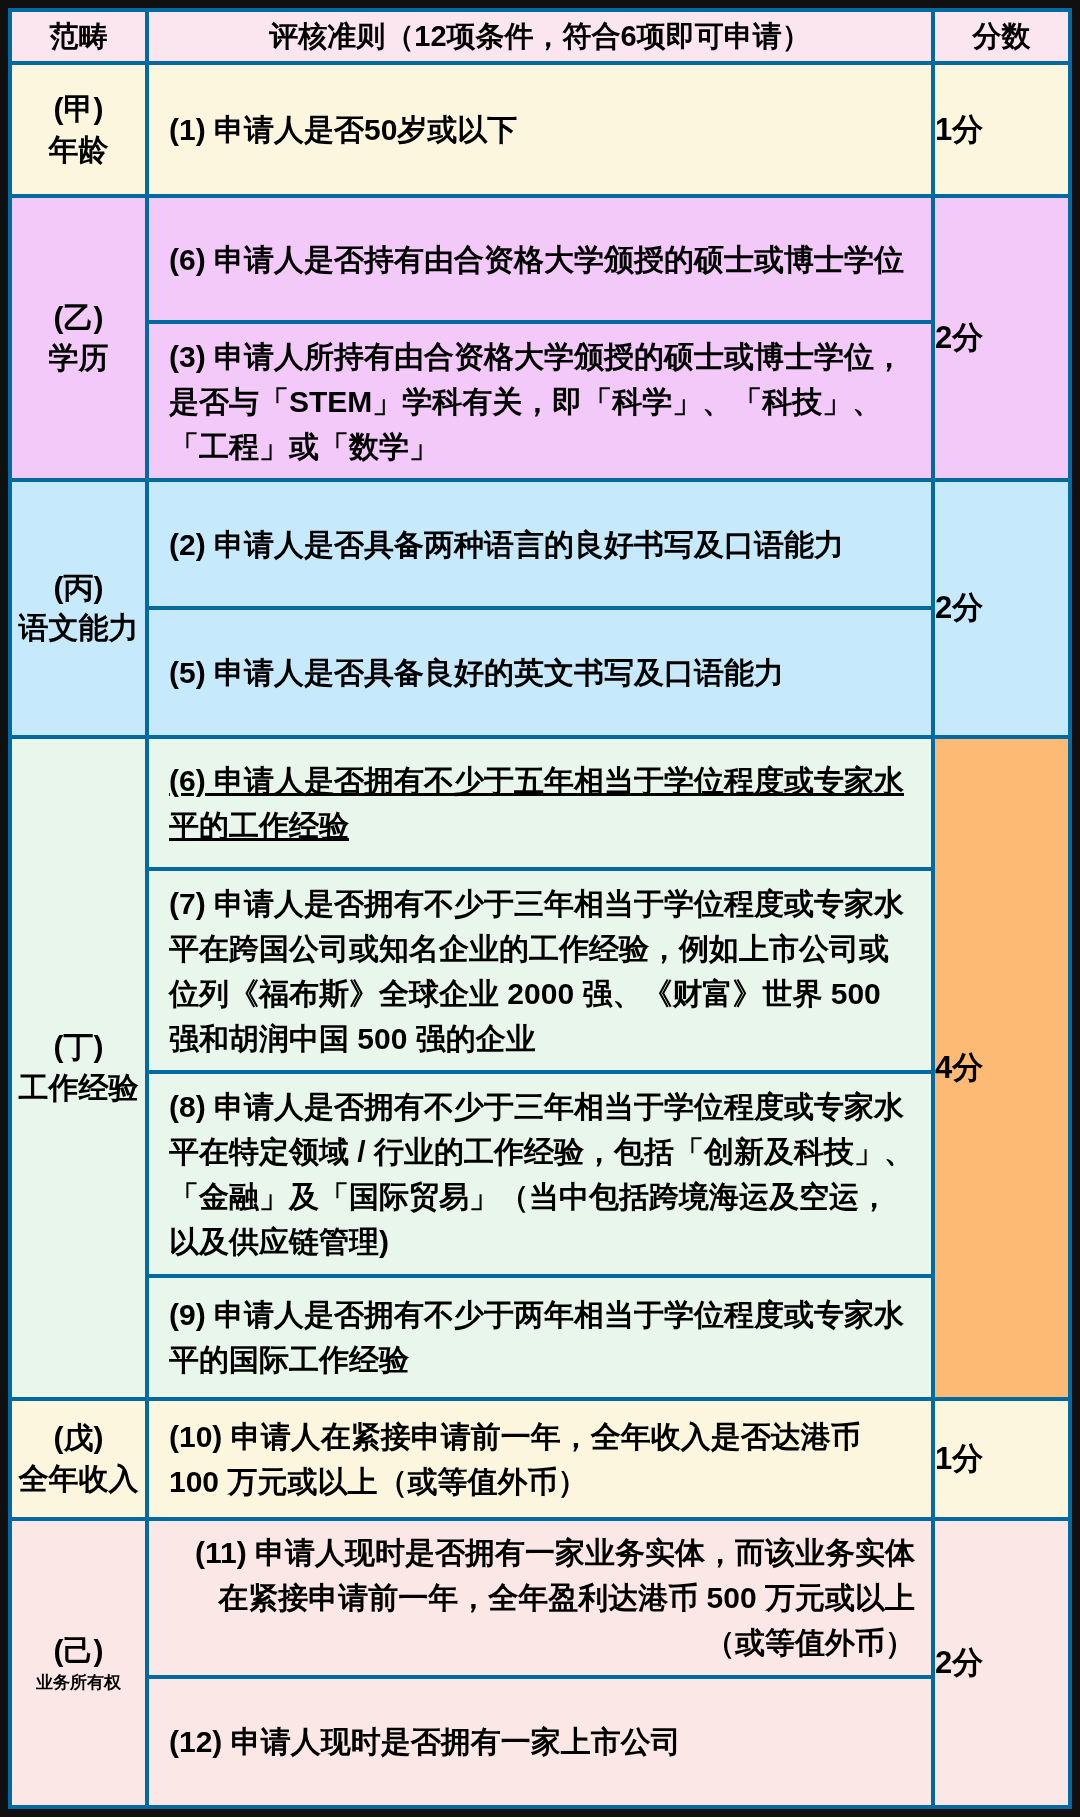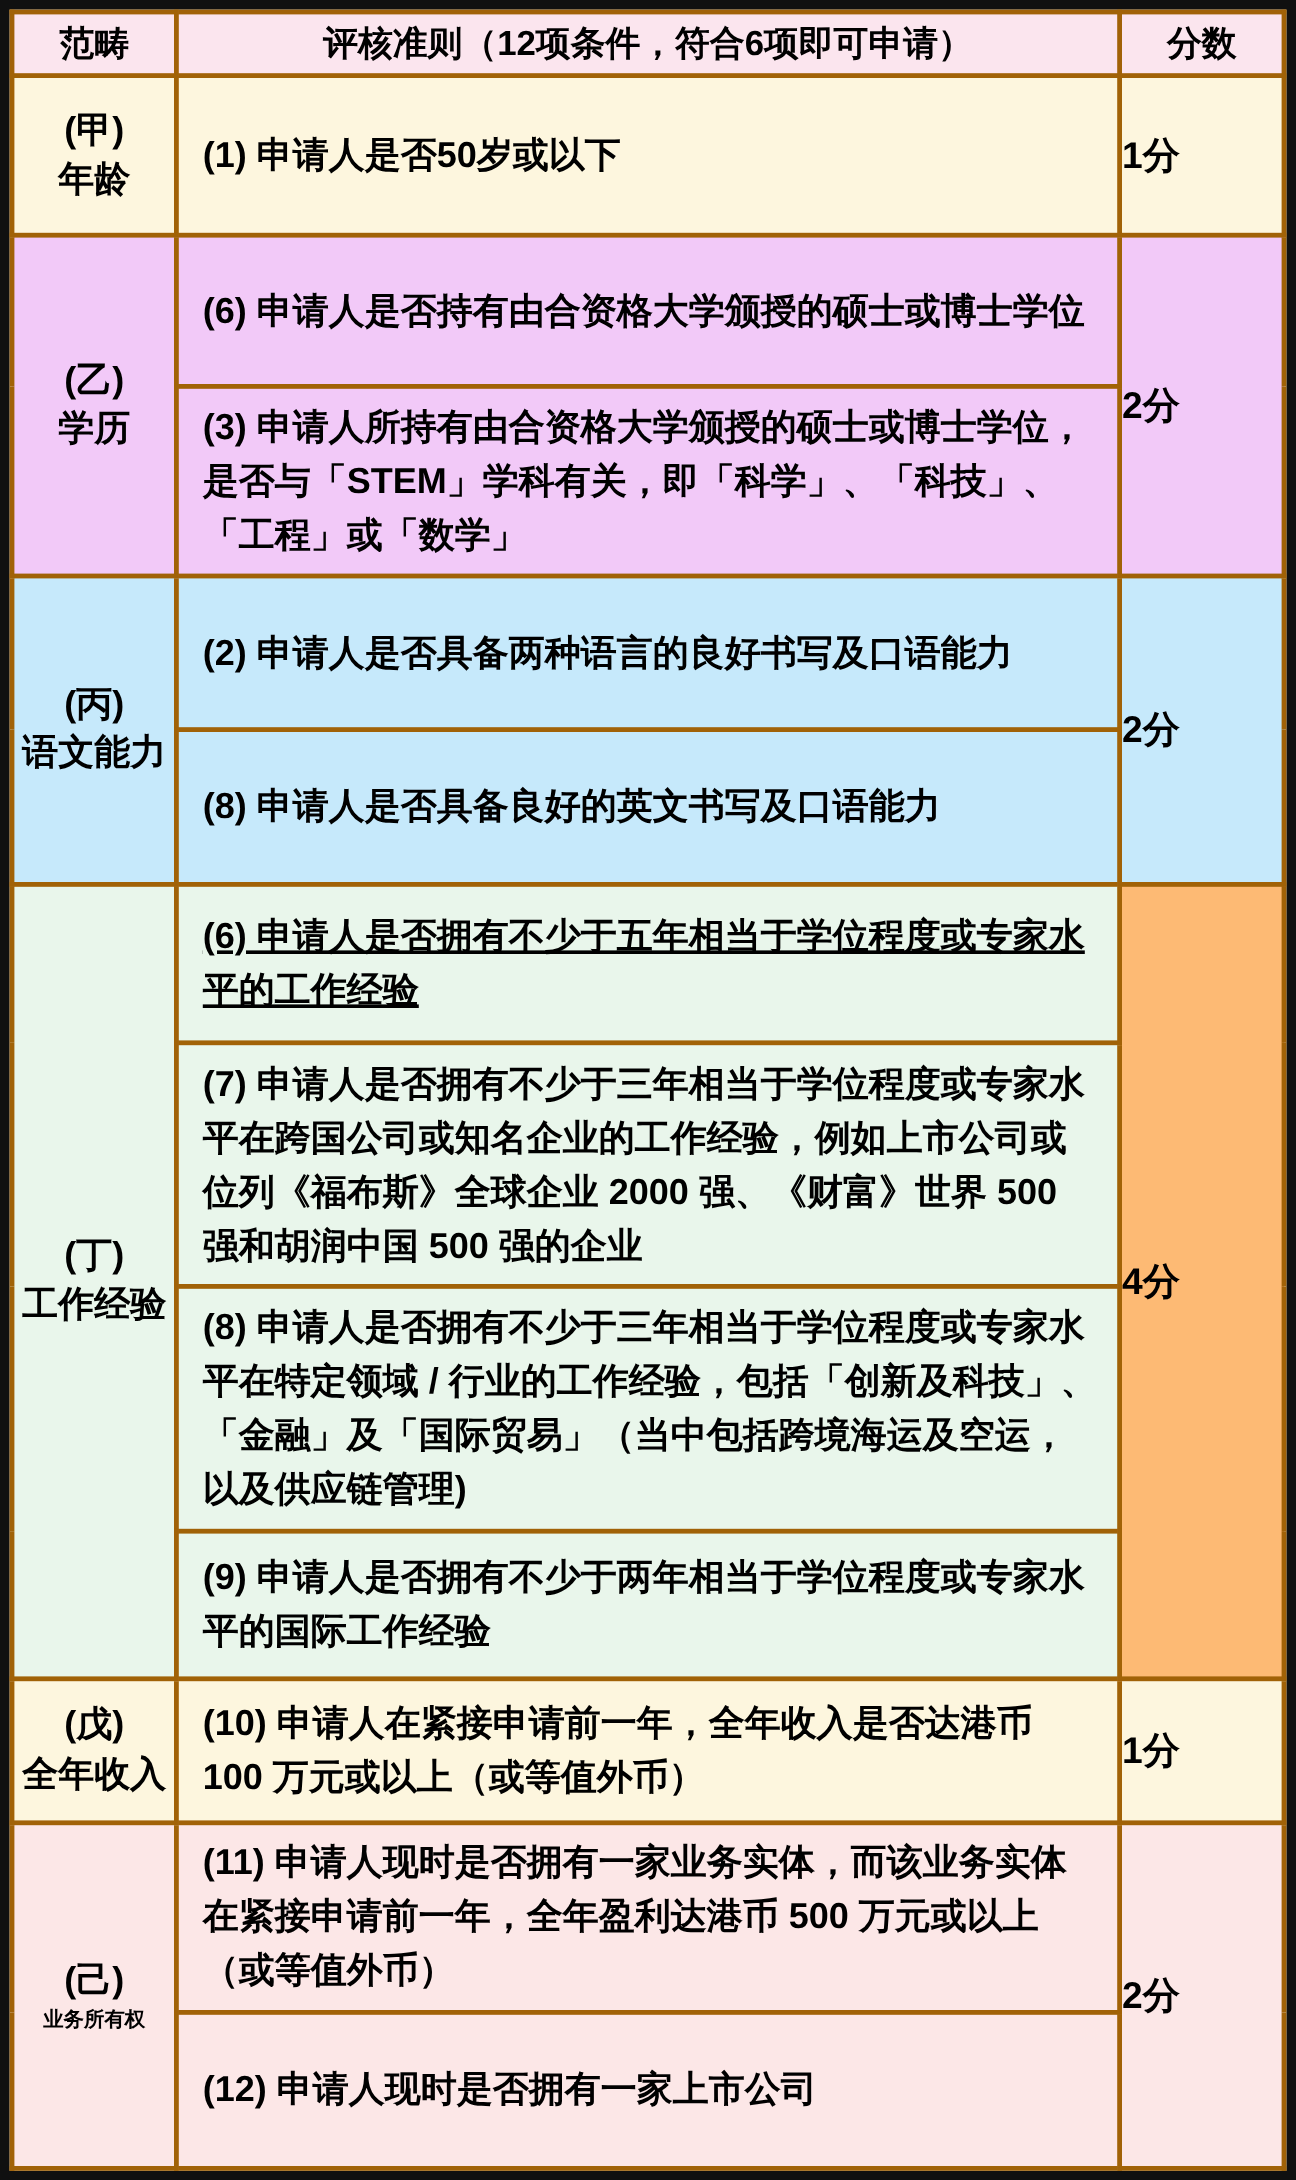--- a/index.html
+++ b/index.html
@@ -8,21 +8,21 @@
   
   .title-bar{height:145px;display:flex;align-items:center;justify-content:center;white-space:nowrap;
              font-weight:900;font-size:55px;letter-spacing:-3px;line-height:1;}
   .t-blue{color:#18A7F0;}
   .t-black{color:#000;margin-left:14px;}
   .t-yellow{color:#FFEE00;}
   
   table.assess{border-collapse:collapse;width:100%;table-layout:fixed;flex:1;}
   col.c-cat{width:137px;}
   col.c-score{width:137px;}
-  th,td{border:4px solid #a16207;font-weight:700;vertical-align:middle;}
+  th,td{border:4px solid #0369a1;font-weight:700;vertical-align:middle;}
   thead th{height:49px;font-size:29px;text-align:center;padding:0;}
   td.cat{text-align:center;font-size:30px;line-height:1.35;padding:0 2px;}
   td.cat .nm{white-space:nowrap;}
   td.cat.tight .nm{font-size:17px;}
   td.crit{font-size:30px;line-height:45px;text-align:left;padding:8px 16px 8px 20px;}
   td.score{text-align:left;font-size:31px;padding:0;}
   tr.h131{height:131px;} tr.h124{height:124px;} tr.h130{height:130px;}
   tr.h126{height:126px;} tr.h138{height:138px;} tr.h134{height:134px;}
   tr.h121{height:121px;} tr.h118{height:118px;} tr.h128{height:128px;}
 </style>
@@ -70,21 +70,21 @@
 
       <tr class="h126">
         <td class="cat" rowspan="2" style="background-color: rgb(198, 233, 251);">
           <div class="lb">(丙)</div>
           <div class="nm">语文能力</div>
         </td>
         <td class="crit" style="background-color: rgb(198, 233, 251);">(2) 申请人是否具备两种语言的良好书写及口语能力</td>
         <td class="score" rowspan="2" style="background-color: rgb(198, 233, 251);">2分</td>
       </tr>
       <tr class="h126">
-        <td class="crit" style="background-color: rgb(198, 233, 251);">(8) 申请人是否具备良好的英文书写及口语能力</td>
+        <td class="crit" style="background-color: rgb(198, 233, 251);">(5) 申请人是否具备良好的英文书写及口语能力</td>
       </tr>
 
       <tr class="h130">
         <td class="cat" rowspan="4" style="background-color: rgb(233, 246, 235);">
           <div class="lb">(丁)</div>
           <div class="nm">工作经验</div>
         </td>
         <td class="crit" style="background-color: rgb(233, 246, 235); text-decoration: underline;">(6) 申请人是否拥有不少于五年相当于学位程度或专家水平的工作经验</td>
         <td class="score" rowspan="4" style="background-color: #fdba74;">4分</td>
       </tr>
@@ -105,21 +105,21 @@
         </td>
         <td class="crit" style="background-color: rgb(253, 246, 222);">(10) 申请人在紧接申请前一年，全年收入是否达港币 100 万元或以上（或等值外币）</td>
         <td class="score" style="background-color: rgb(253, 246, 222);">1分</td>
       </tr>
 
       <tr class="h128">
         <td class="cat tight" rowspan="2" style="background-color: rgb(252, 231, 231);">
           <div class="lb">(己)</div>
           <div class="nm">业务所有权</div>
         </td>
-        <td class="crit" style="background-color: rgb(252, 231, 231);">(11) 申请人现时是否拥有一家业务实体，而该业务实体在紧接申请前一年，全年盈利达港币 500 万元或以上（或等值外币）</td>
+        <td class="crit" style="background-color: rgb(252, 231, 231); text-align: right;">(11) 申请人现时是否拥有一家业务实体，而该业务实体在紧接申请前一年，全年盈利达港币 500 万元或以上（或等值外币）</td>
         <td class="score" rowspan="2" style="background-color: rgb(252, 231, 231);">2分</td>
       </tr>
       <tr class="h128">
         <td class="crit" style="background-color: rgb(252, 231, 231);">(12) 申请人现时是否拥有一家上市公司</td>
       </tr>
     </tbody>
   </table>
 
 </div>
 

